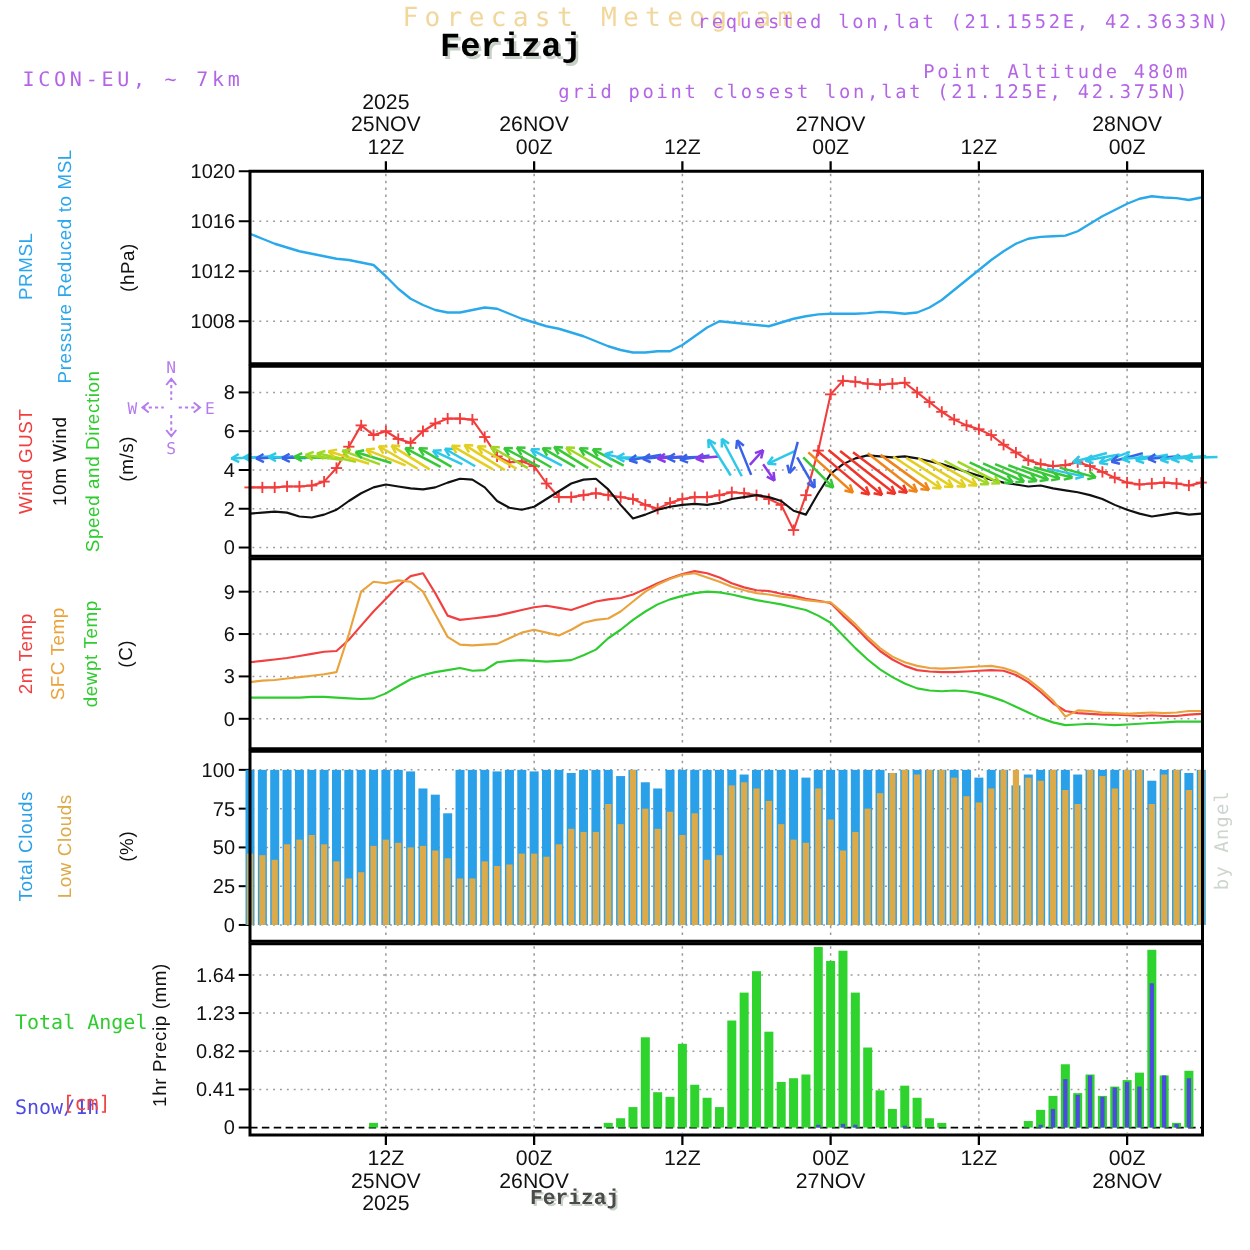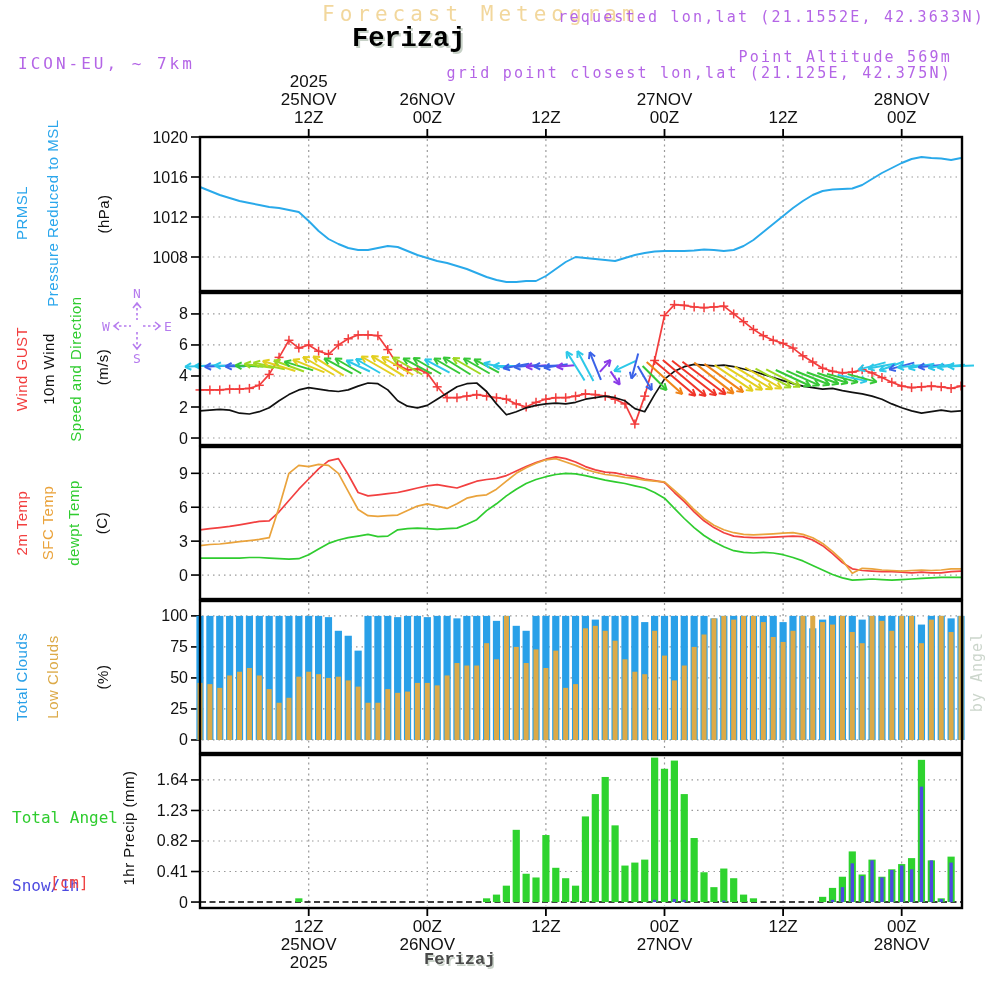--- a/index.html
+++ b/index.html
@@ -25,21 +25,21 @@
 </head>
 <body>
 
 <div id="frame">
 
   <div id="wm-title" class="abs mono">Forecast Meteogram</div>
   <div id="station-title" class="abs">Ferizaj</div>
   <div id="model-label" class="abs mono">ICON-EU, ~ 7km</div>
   <div class="hdr-right mono" style="right:15px;top:8px;">requested lon,lat (21.1552E, 42.3633N)</div>
   <div class="hdr-right mono" style="right:48px;top:28px;margin-top:36px;">grid point closest lon,lat (21.125E, 42.375N)</div>
-  <div class="hdr-right mono" style="right:48px;top:48px;">Point Altitude 569m</div>
+  <div class="hdr-right mono" style="right:48px;top:48px;">Point Altitude 480m</div>
 
   <div class="vlabel" style="left:21px;top:213px;color:#2aa6ec;">PRMSL</div>
   <div class="vlabel" style="left:52px;top:213px;color:#2aa6ec;">Pressure Reduced to MSL</div>
   <div class="vlabel" style="left:103px;top:214px;color:#111;">(hPa)</div>
 
   <div class="vlabel" style="left:21px;top:369px;color:#f23d3d;">Wind GUST</div>
   <div class="vlabel" style="left:48px;top:369px;color:#111;">10m Wind</div>
   <div class="vlabel" style="left:75px;top:369px;color:#2fcc2f;">Speed and Direction</div>
   <div class="vlabel" style="left:102px;top:367px;color:#111;">(m/s)</div>
 

